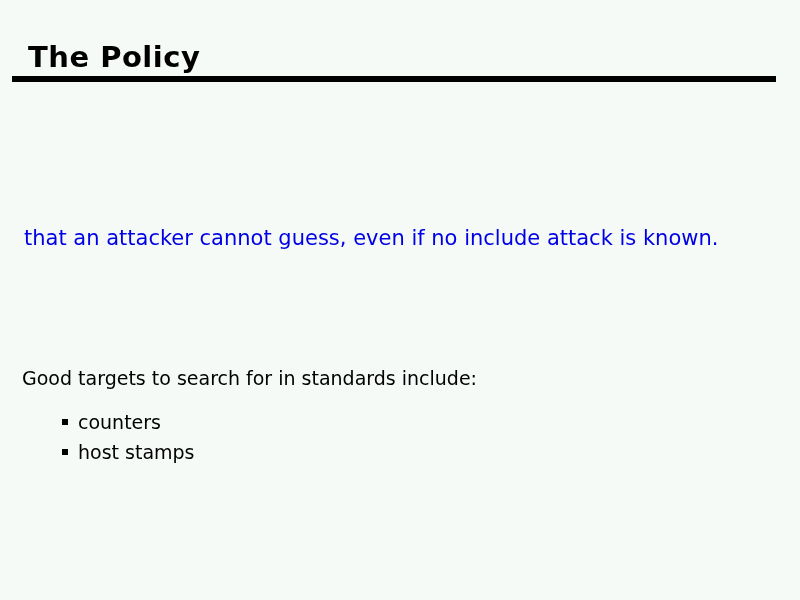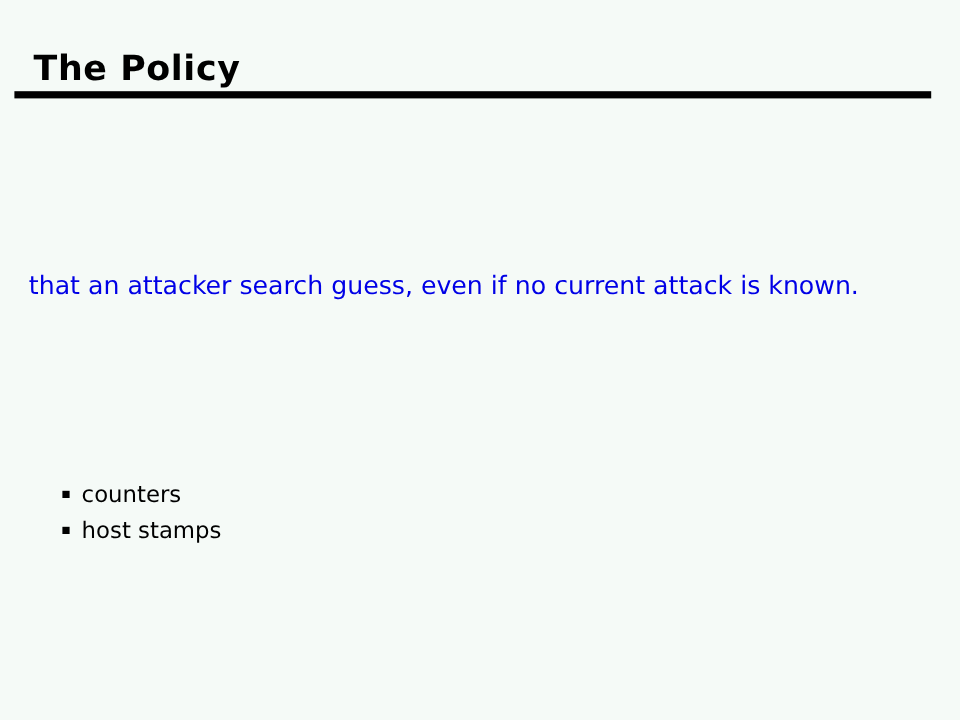--- a/index.html
+++ b/index.html
@@ -51,21 +51,21 @@
     left: 22px;
     top: 365px;
     font-size: 19px;
     line-height: 26px;
     white-space: nowrap;
   }
   .targets-list {
     position: absolute;
     left: 48px;
     top: 393px;
-    margin: 4px;
+    margin: 14px;
     padding: 0;
     list-style: none;
   }
   .targets-list li {
     font-size: 19px;
     line-height: 30px;
     white-space: nowrap;
     display: flex;
     align-items: center;
   }
@@ -81,23 +81,24 @@
 </head>
 <body>
 
 <div class="slide">
 
   <div class="slide-title">The Policy</div>
 
   <div class="title-underline"></div>
 
   <div class="policy-statement">
-    <div>that an attacker search guess, even if no current attack is known.</div>
+    <div>that an attacker cannot guess, even if no include attack is known.</div>
   </div>
 
+  <div class="targets-heading">Good targets to search for in standards include:</div>
 
   <ul class="targets-list">
     <li>
       <span class="bullet-square"></span>
       <span>counters</span>
     </li>
     <li>
       <span class="bullet-square"></span>
       <span>host stamps</span>
     </li>

